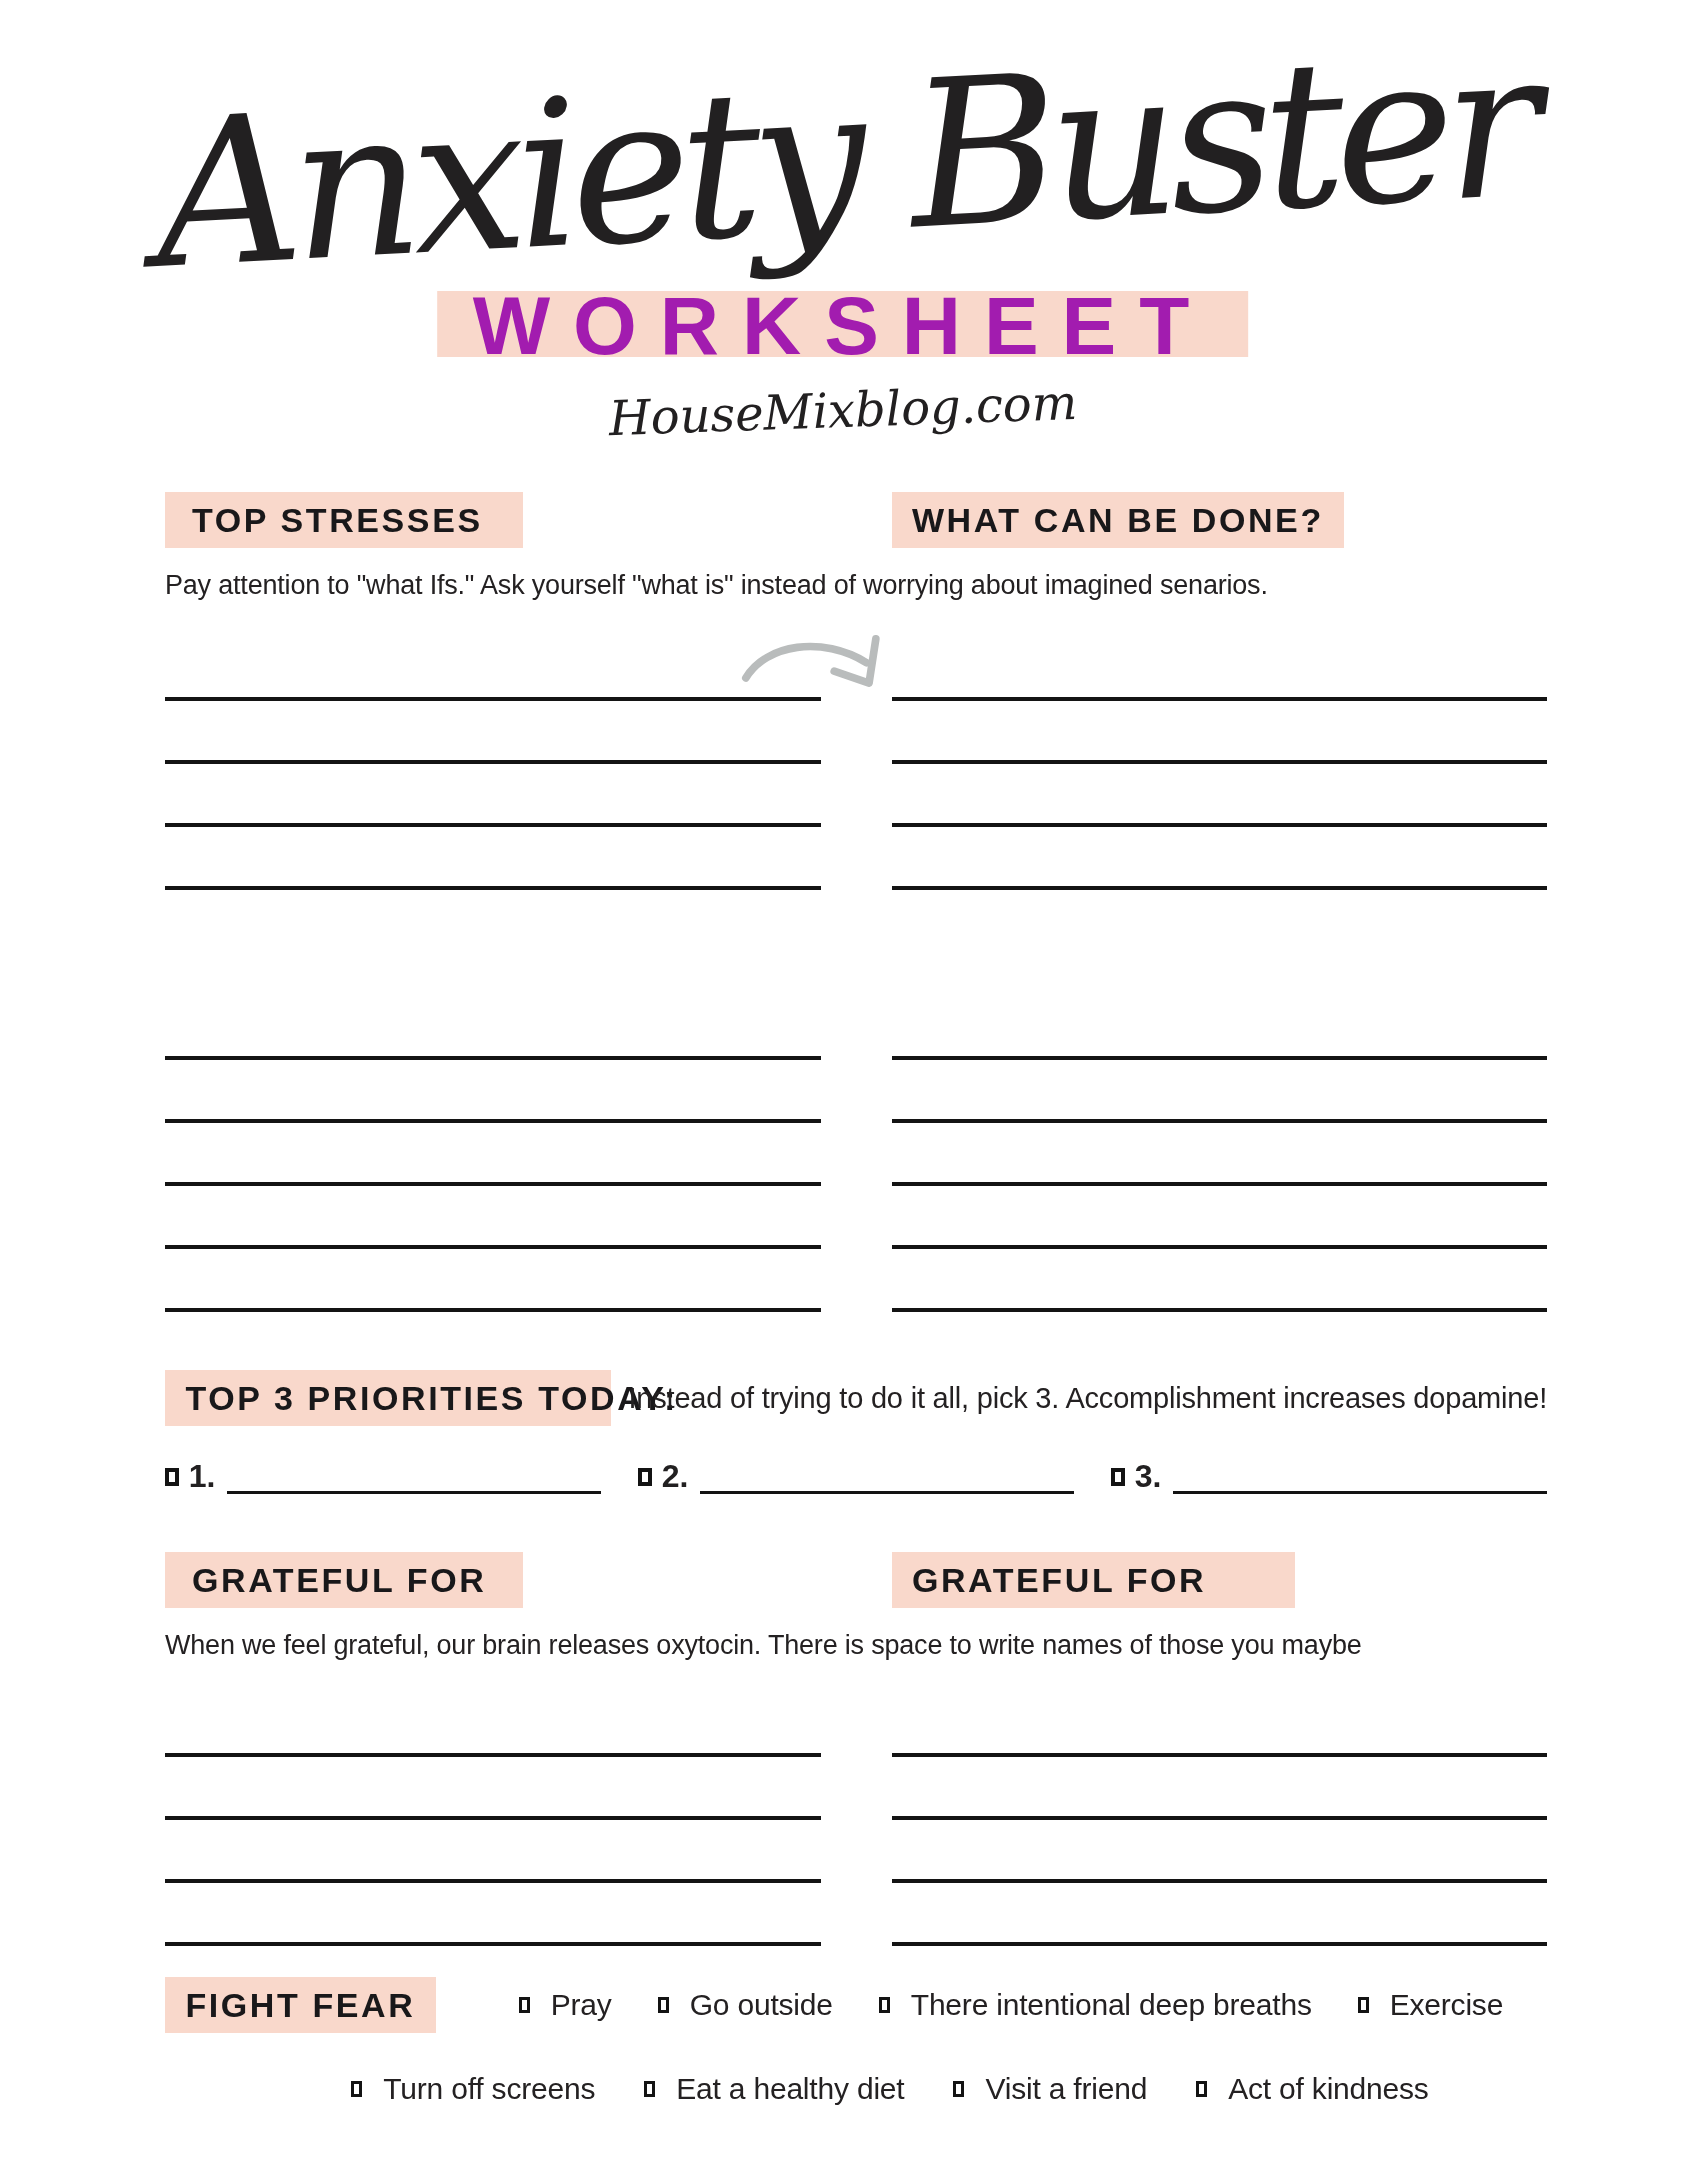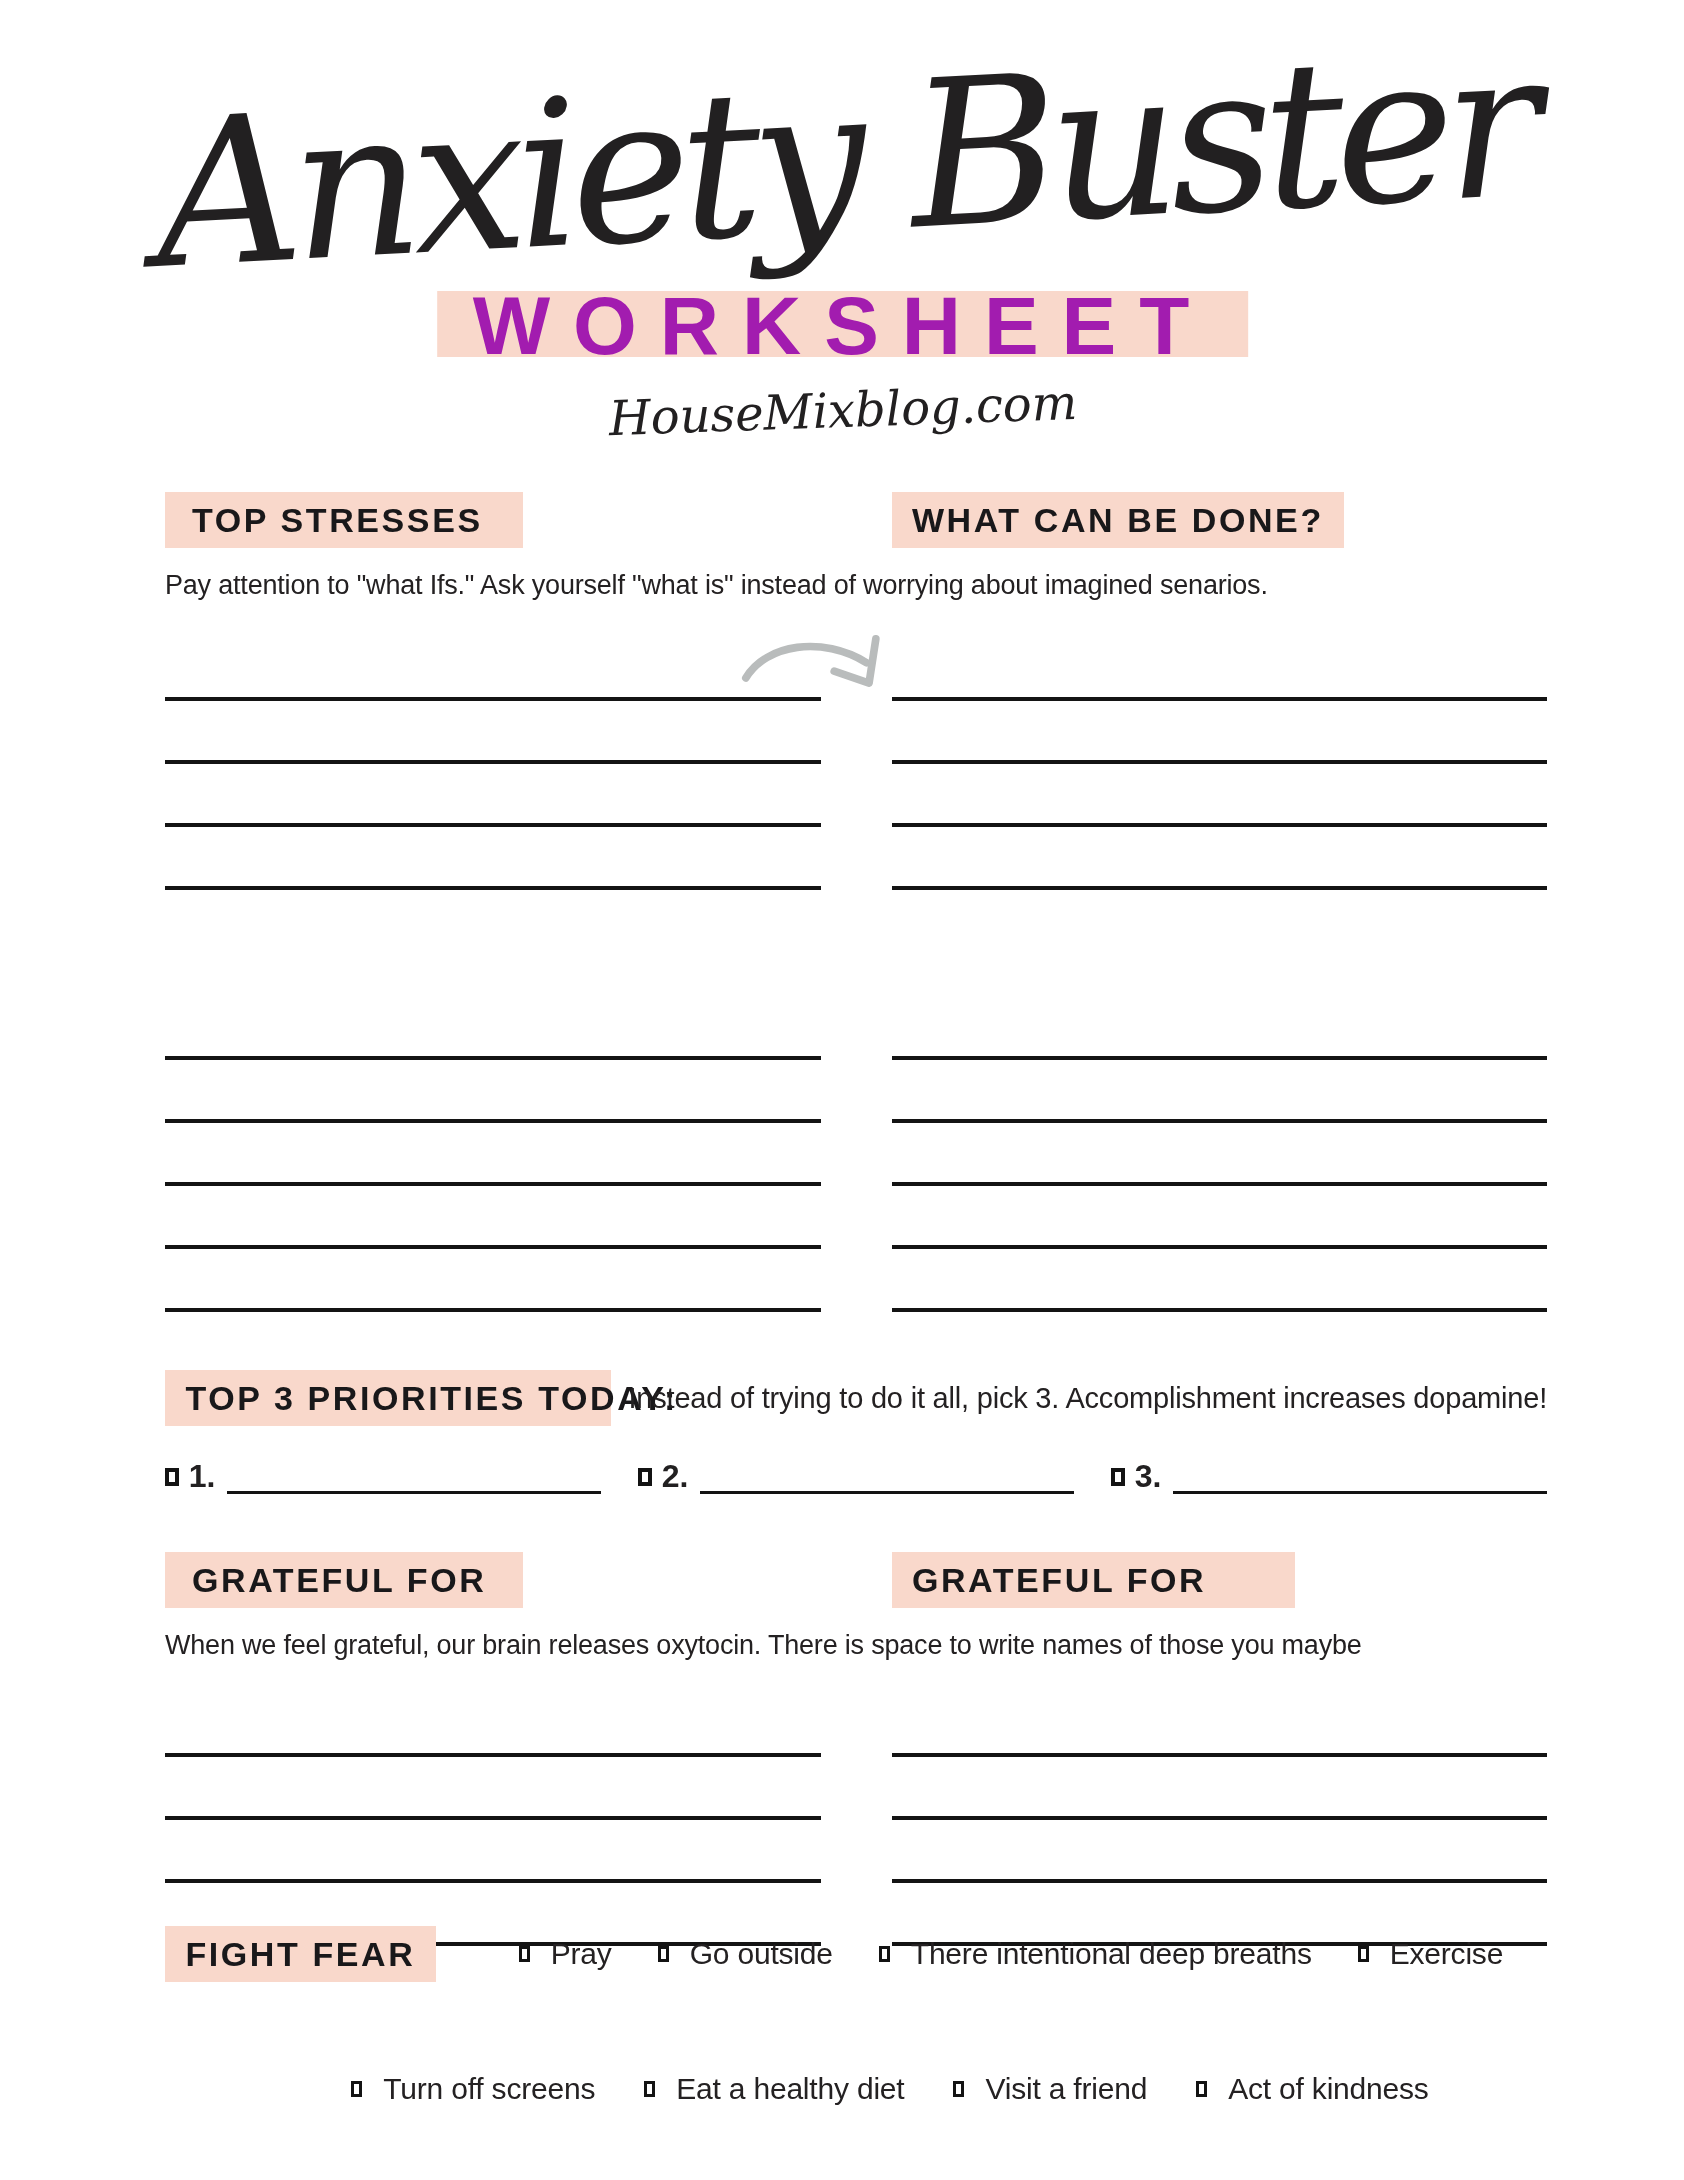--- a/index.html
+++ b/index.html
@@ -188,21 +188,21 @@
         <div class="write-line"></div>
       </div>
     <div class="col">
         <div class="write-line"></div>
         <div class="write-line"></div>
         <div class="write-line"></div>
         <div class="write-line"></div>
       </div>
   </div>
 
-  <div class="abs ff-row1" style="top:1926px;">
+  <div class="abs ff-row1" style="top:1977px;">
     <span class="hl">FIGHT FEAR</span>
     <div class="ff-items">
       <label class="check-item">
         <span class="checkbox small"></span>
         <span>Pray</span>
       </label>
       <label class="check-item">
         <span class="checkbox small"></span>
         <span>Go outside</span>
       </label>

